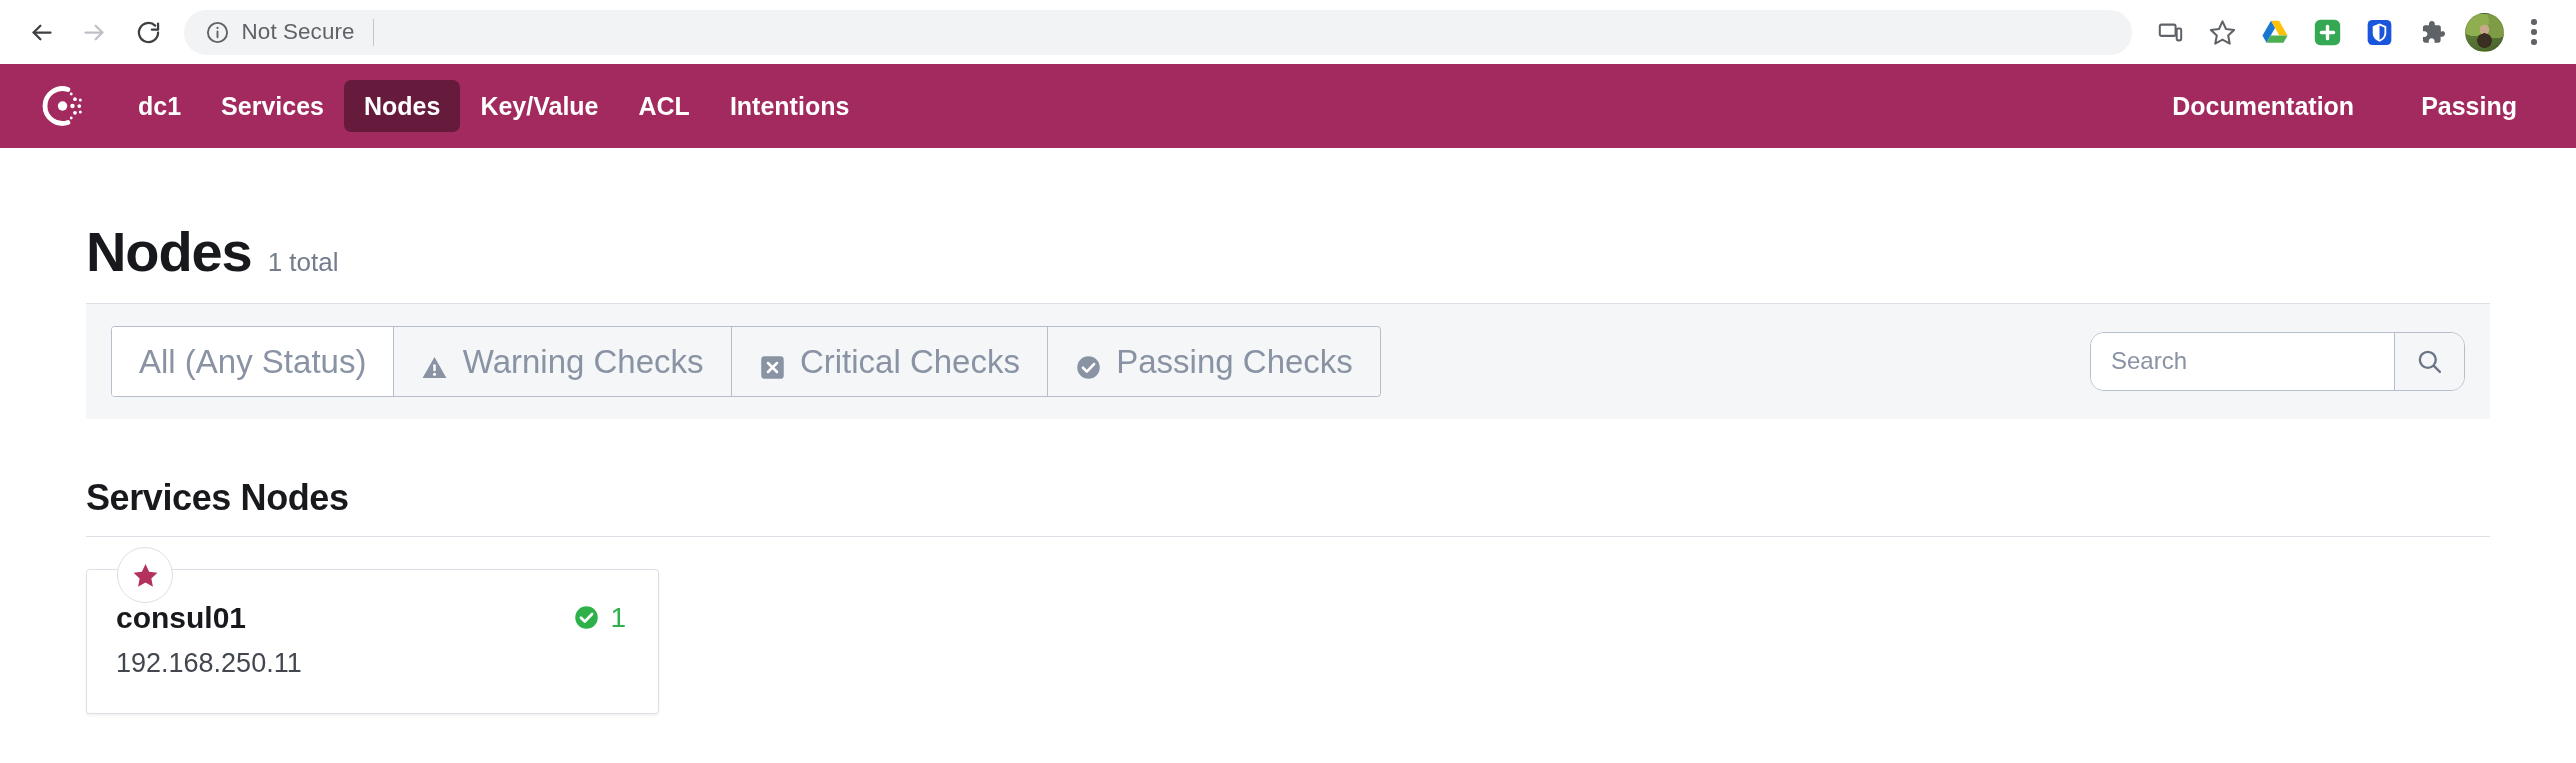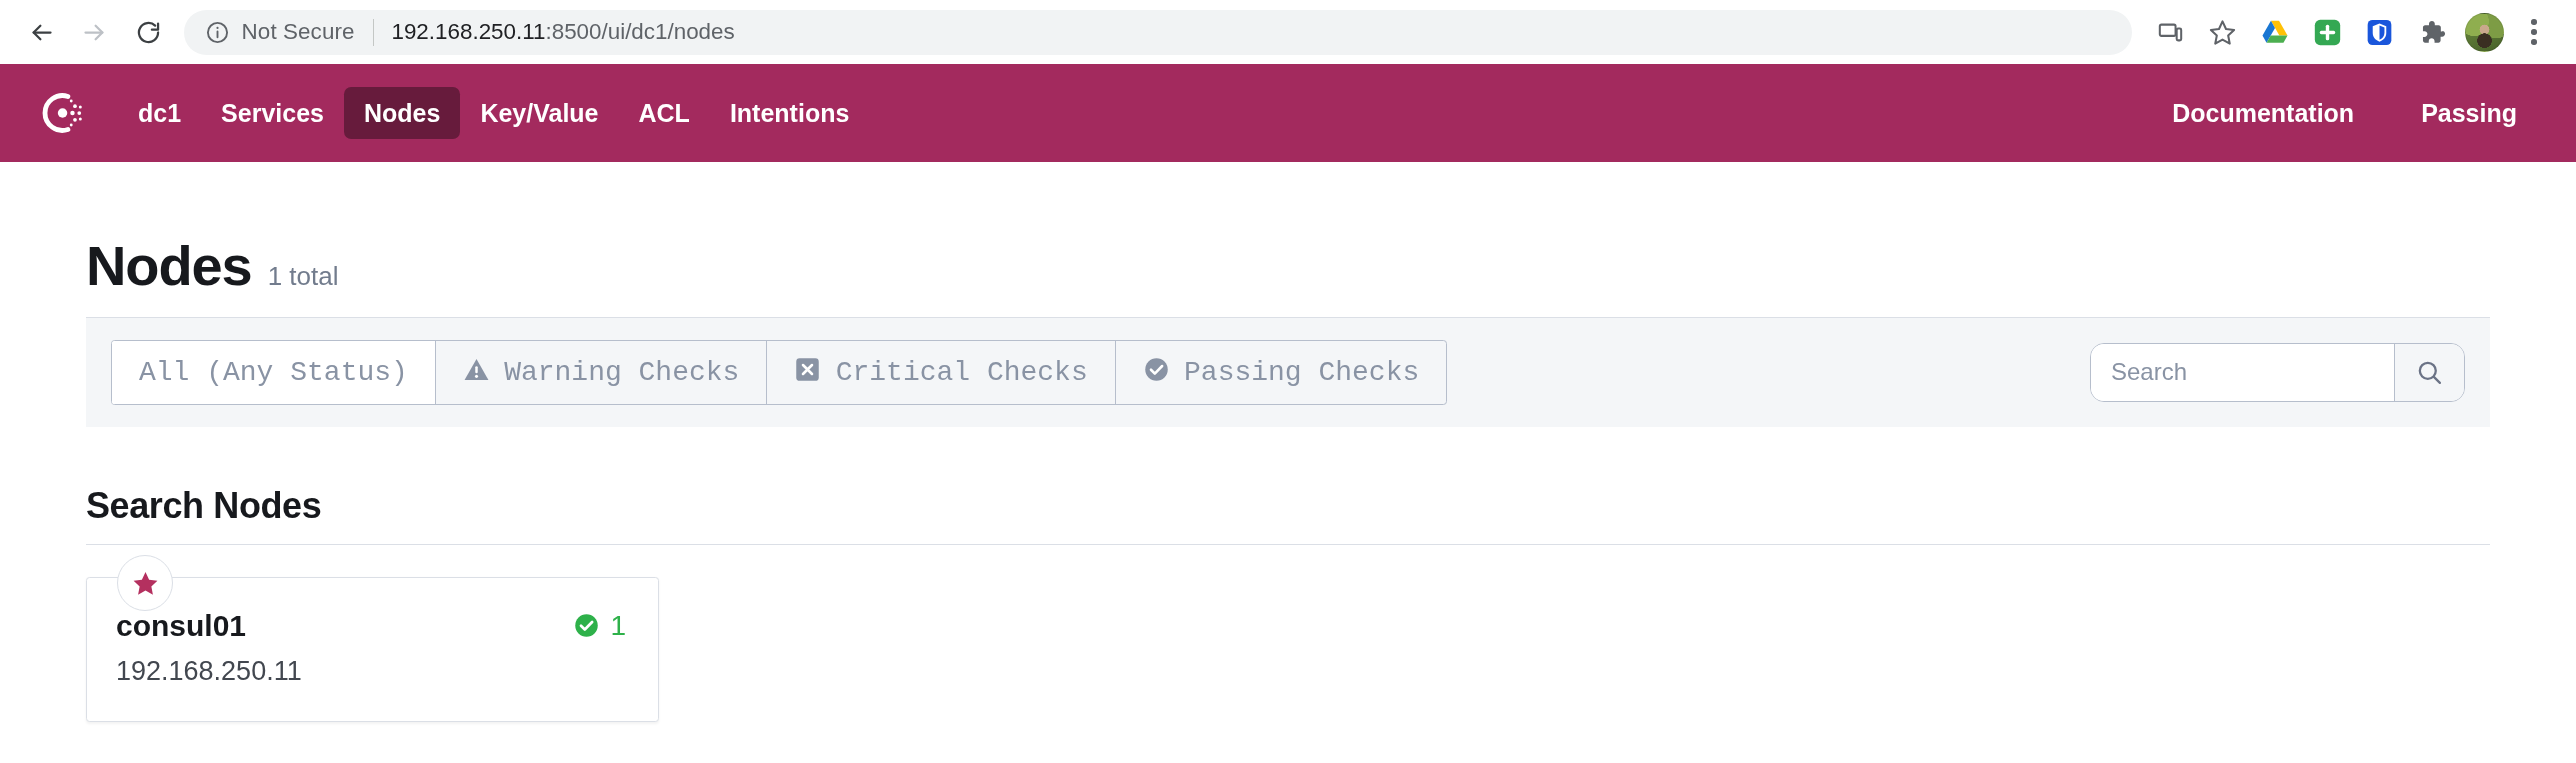--- a/index.html
+++ b/index.html
@@ -123,21 +123,21 @@
   }
   .kebab span {
     width: 5.4px; height: 5.4px;
     border-radius: 50%;
     background: #5f6368;
     display: block;
   }
 
   
   .consul-nav {
-    height: 98px;
+    height: 84px;
     background: #A32A5E;
     display: flex;
     align-items: center;
     padding: 0 39px 0 38px;
   }
 
   .consul-logo {
     width: 50px;
     height: 50px;
     margin-right: 30px;
@@ -218,31 +218,31 @@
     display: flex;
     align-items: stretch;
     border: 0.9px solid #B6BECC;
     border-radius: 3.6px;
     overflow: hidden;
     background: #F4F6F8;
   }
 
   .filter-btn {
     display: flex;
-    align-items: flex-start;
+    align-items: flex-end;
     gap: 14.3px;
     padding: 14.3px 27px;
-    font-size: 28px;
+    font-size: 33px;
     color: #8993A4;
     background: transparent;
     border: none;
     border-right: 0.9px solid #B6BECC;
     cursor: pointer;
     white-space: nowrap;
-    font-family: Liberation Mono, monospace;
+    font-family: Liberation Sans, sans-serif;
     line-height: 1.2;
   }
   .filter-btn:last-child { border-right: none; }
   .filter-btn.active {
     background: #ffffff;
     color: #8993A4;
   }
 
   .filter-icon { width: 27px; height: 27px; flex: 0 0 auto; display: block; }
 
@@ -386,21 +386,20 @@
       <span class="security-icon">
         <svg width="25" height="25" viewBox="0 0 24 24" fill="none" stroke="#5f6368" stroke-width="1.8" stroke-linecap="round">
           <circle cx="12" cy="12" r="9.2"></circle>
             <line x1="12" y1="11" x2="12" y2="16.5"></line>
             <circle cx="12" cy="7.6" r="1.05" fill="#5f6368" stroke="none"></circle>
         </svg>
       </span>
       <span class="not-secure-text">Not Secure</span>
     </div>
     <span class="omni-divider"></span>
-    <span class="url-text"><span>192.168.250.11</span><span class="dim">:8500/ui/dc1/nodes</span></span>
   </div>
 
   <div class="chrome-actions">
     <div class="ext-icon">
       <svg width="27" height="27" viewBox="0 0 24 24" fill="none" stroke="#5f6368" stroke-width="1.8" stroke-linejoin="round">
         <rect x="2.5" y="5" width="14" height="10" rx="1.4"></rect>
           <rect x="17.5" y="8.5" width="4" height="10.5" rx="1.2"></rect>
       </svg>
     </div>
     <div class="ext-icon">
@@ -529,21 +528,21 @@
           <circle cx="10.6" cy="10.6" r="6.6"></circle>
             <line x1="15.6" y1="15.6" x2="20.6" y2="20.6"></line>
         </svg>
       </button>
     </div>
 
   </div>
 </div>
 
 <div class="section">
-  <div class="section-title">Search Nodes</div>
+  <div class="section-title">Services Nodes</div>
   <div class="section-rule"></div>
 
   <div class="node-list">
 
     <div class="node-card">
 
       <div class="leader-badge">
         <svg width="27" height="27" viewBox="0 0 24 24">
           <polygon points="12,1.8 15.2,8.6 22.6,9.5 17.2,14.6 18.6,22 12,18.3 5.4,22 6.8,14.6 1.4,9.5 8.8,8.6" fill="#B4305F"></polygon>
         </svg>

